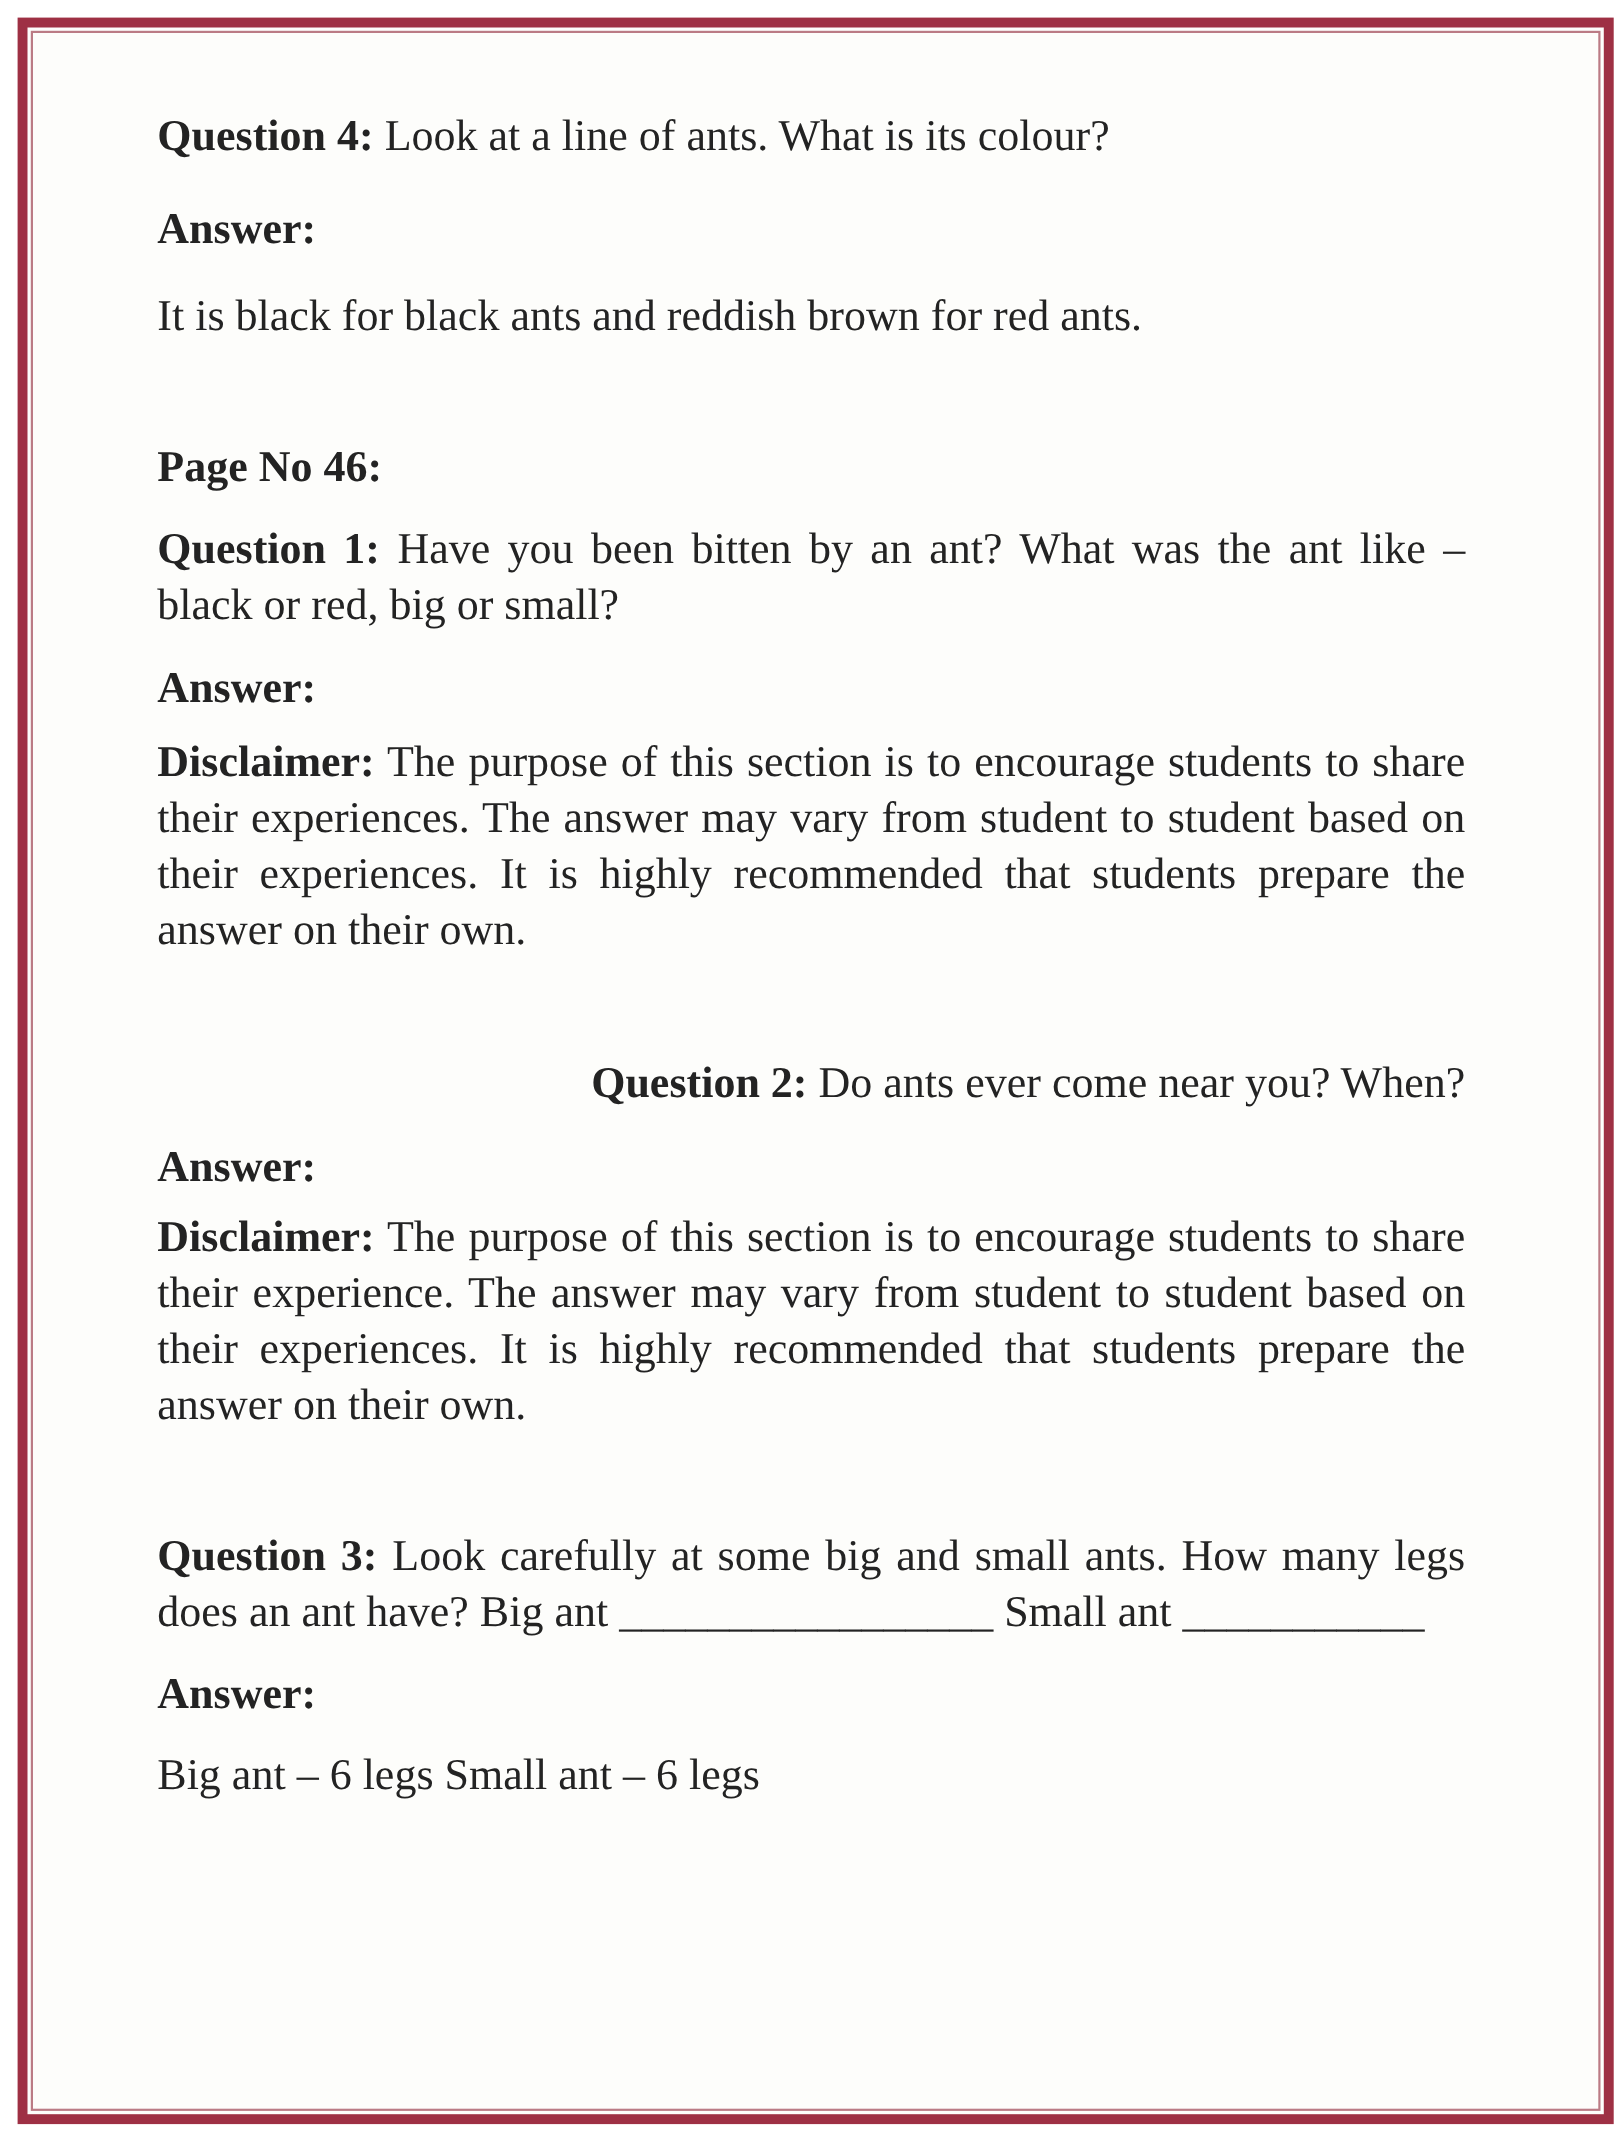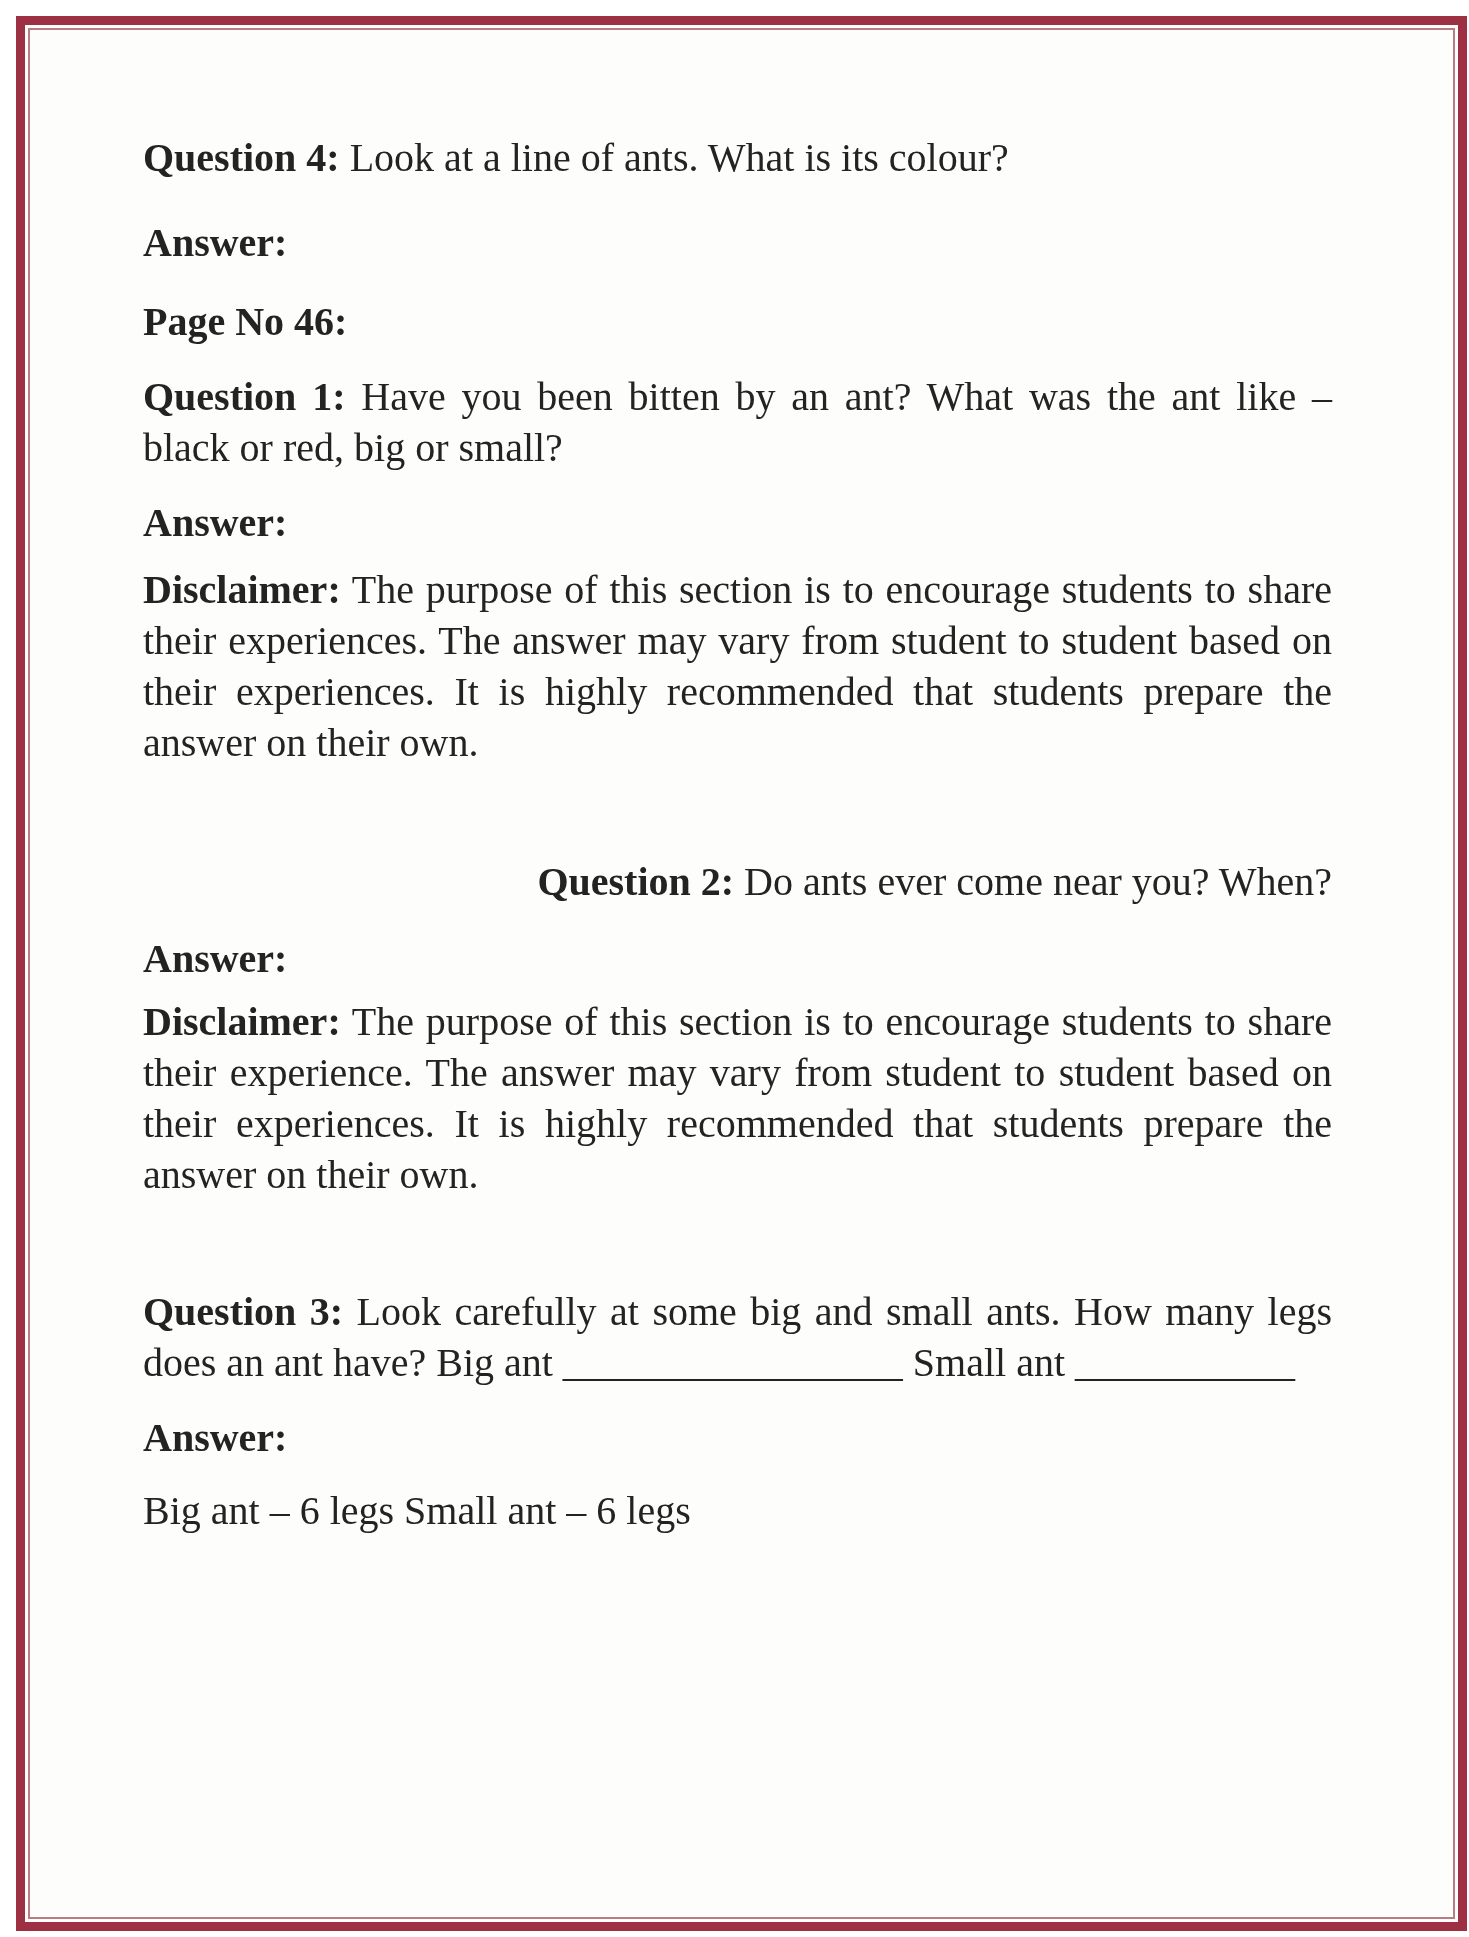--- a/index.html
+++ b/index.html
@@ -25,21 +25,21 @@
   }
   .frame-inner{
     position:absolute;
     inset:3px;
     border:2px solid var(--border-inner);
     overflow:hidden;
   }
   .content{
     position:absolute;
     inset:0;
-    padding:102px 121px 0 113px;
+    padding:67px 121px 0 113px;
     font-size:40px;
     line-height:51px;
   }
   .line{white-space:normal;}
   .bold{font-weight:bold;}
   .italic{}
   .just{text-align:justify;text-align-last:justify;}
   .center{}
   
   .mb34{margin-bottom:34px;}
@@ -57,20 +57,21 @@
 
 <div class="frame-outer">
   <div class="frame-inner">
     <div class="content">
 
       <div class="line mb34">
         <span class="bold">Question 4:</span>
         <span>Look at a line of ants. What is its colour?</span>
       </div>
       <div class="line bold mb28">Answer:</div>
+      <div class="line mb86">It is black for black ants and reddish brown for red ants.</div>
 
       <div class="line bold center mb24">Page No 46:</div>
 
       <div class="mb24">
         <div class="line just">
           <span class="bold">Question 1:</span>
           <span>Have you been bitten by an ant? What was the ant like –</span>
         </div>
         <div class="line">black or red, big or small?</div>
       </div>

